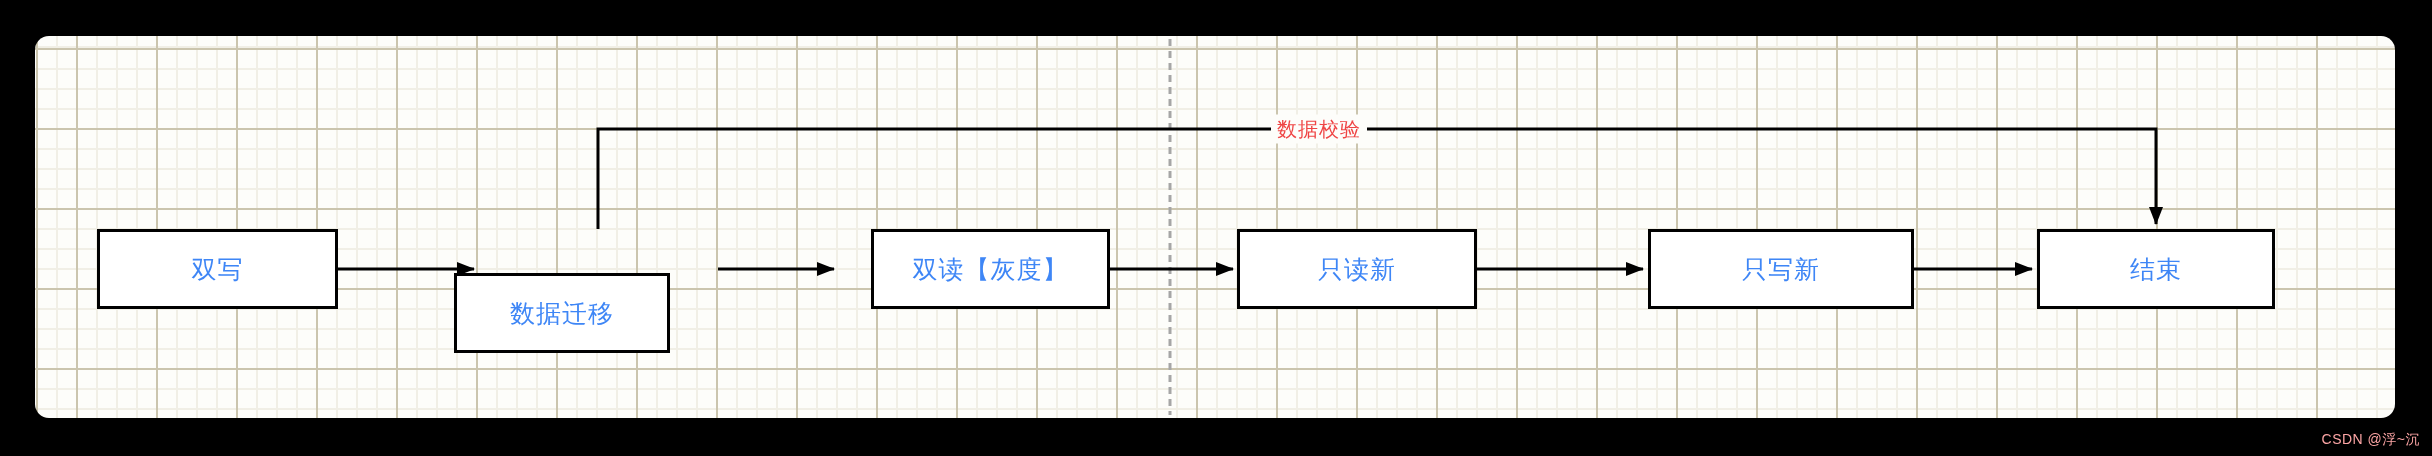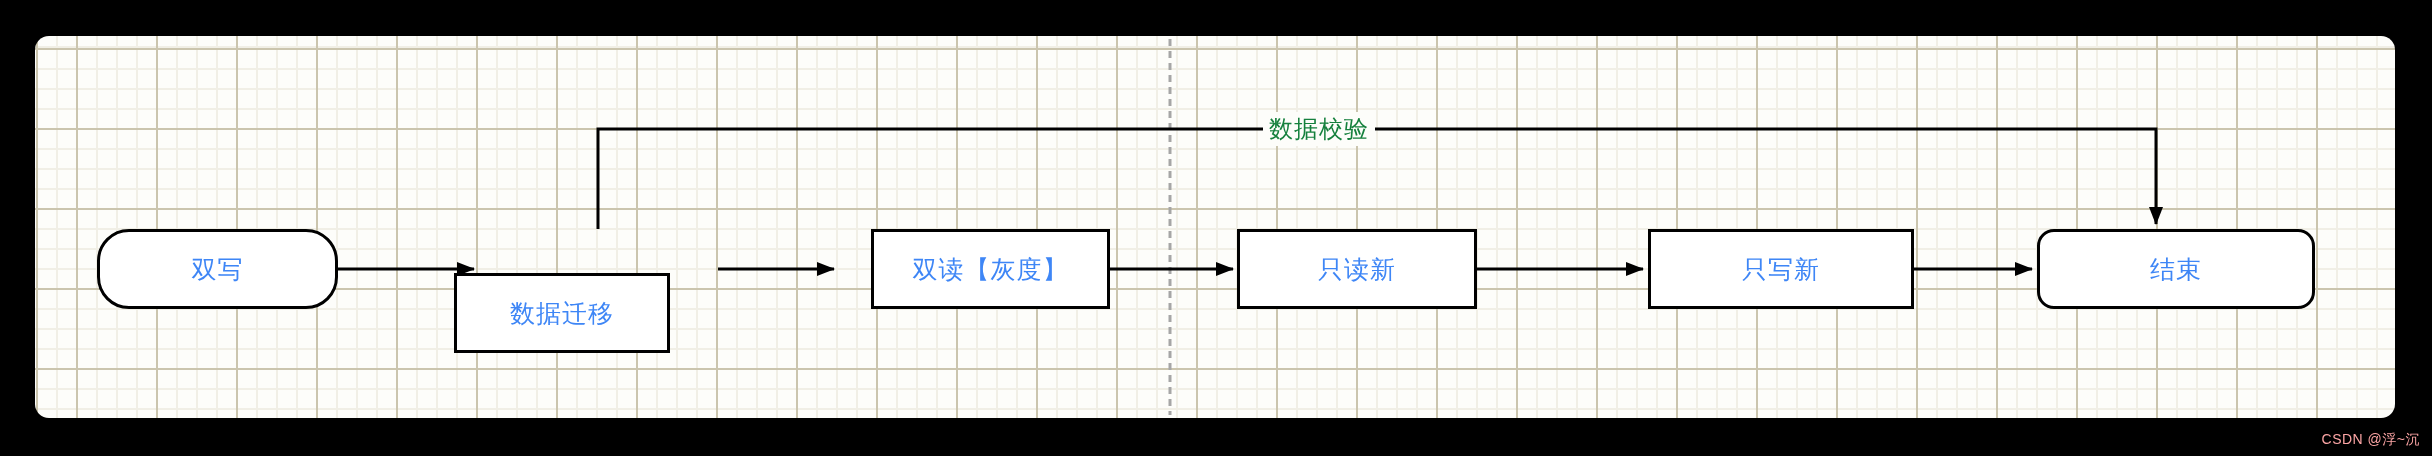--- a/index.html
+++ b/index.html
@@ -48,34 +48,34 @@
     background: #ffffff;
     border: 3px solid #000000;
     color: #3e86f6;
     font-size: 25px;
     letter-spacing: 1px;
     display: flex;
     align-items: center;
     justify-content: center;
     white-space: nowrap;
   }
-  .n1 { left:   62px; width: 241px; border-radius: 32px; }
+  .n1 { left:   62px; width: 241px; }
   .n2 { left:  419px; width: 216px; margin-top: 44px; }
   .n3 { left:  836px; width: 239px; }
   .n4 { left: 1202px; width: 240px; }
   .n5 { left: 1613px; width: 266px; }
-  .n6 { left: 2002px; width: 278px; border-radius: 17px; }
+  .n6 { left: 2002px; width: 238px; }
   .edge-label {
     position: absolute;
     left: 1284px;
     top: 93px;
     transform: translate(-50%, -50%);
     background: #fdfdfa;
-    color: #15803d;
-    font-size: 24px;
+    color: #ef4444;
+    font-size: 20px;
     letter-spacing: 1px;
     padding: 1px 6px;
     white-space: nowrap;
   }
   .watermark {
     position: absolute;
     right: 12px;
     bottom: 7px;
     color: #fca5a5;
     font-size: 14px;

